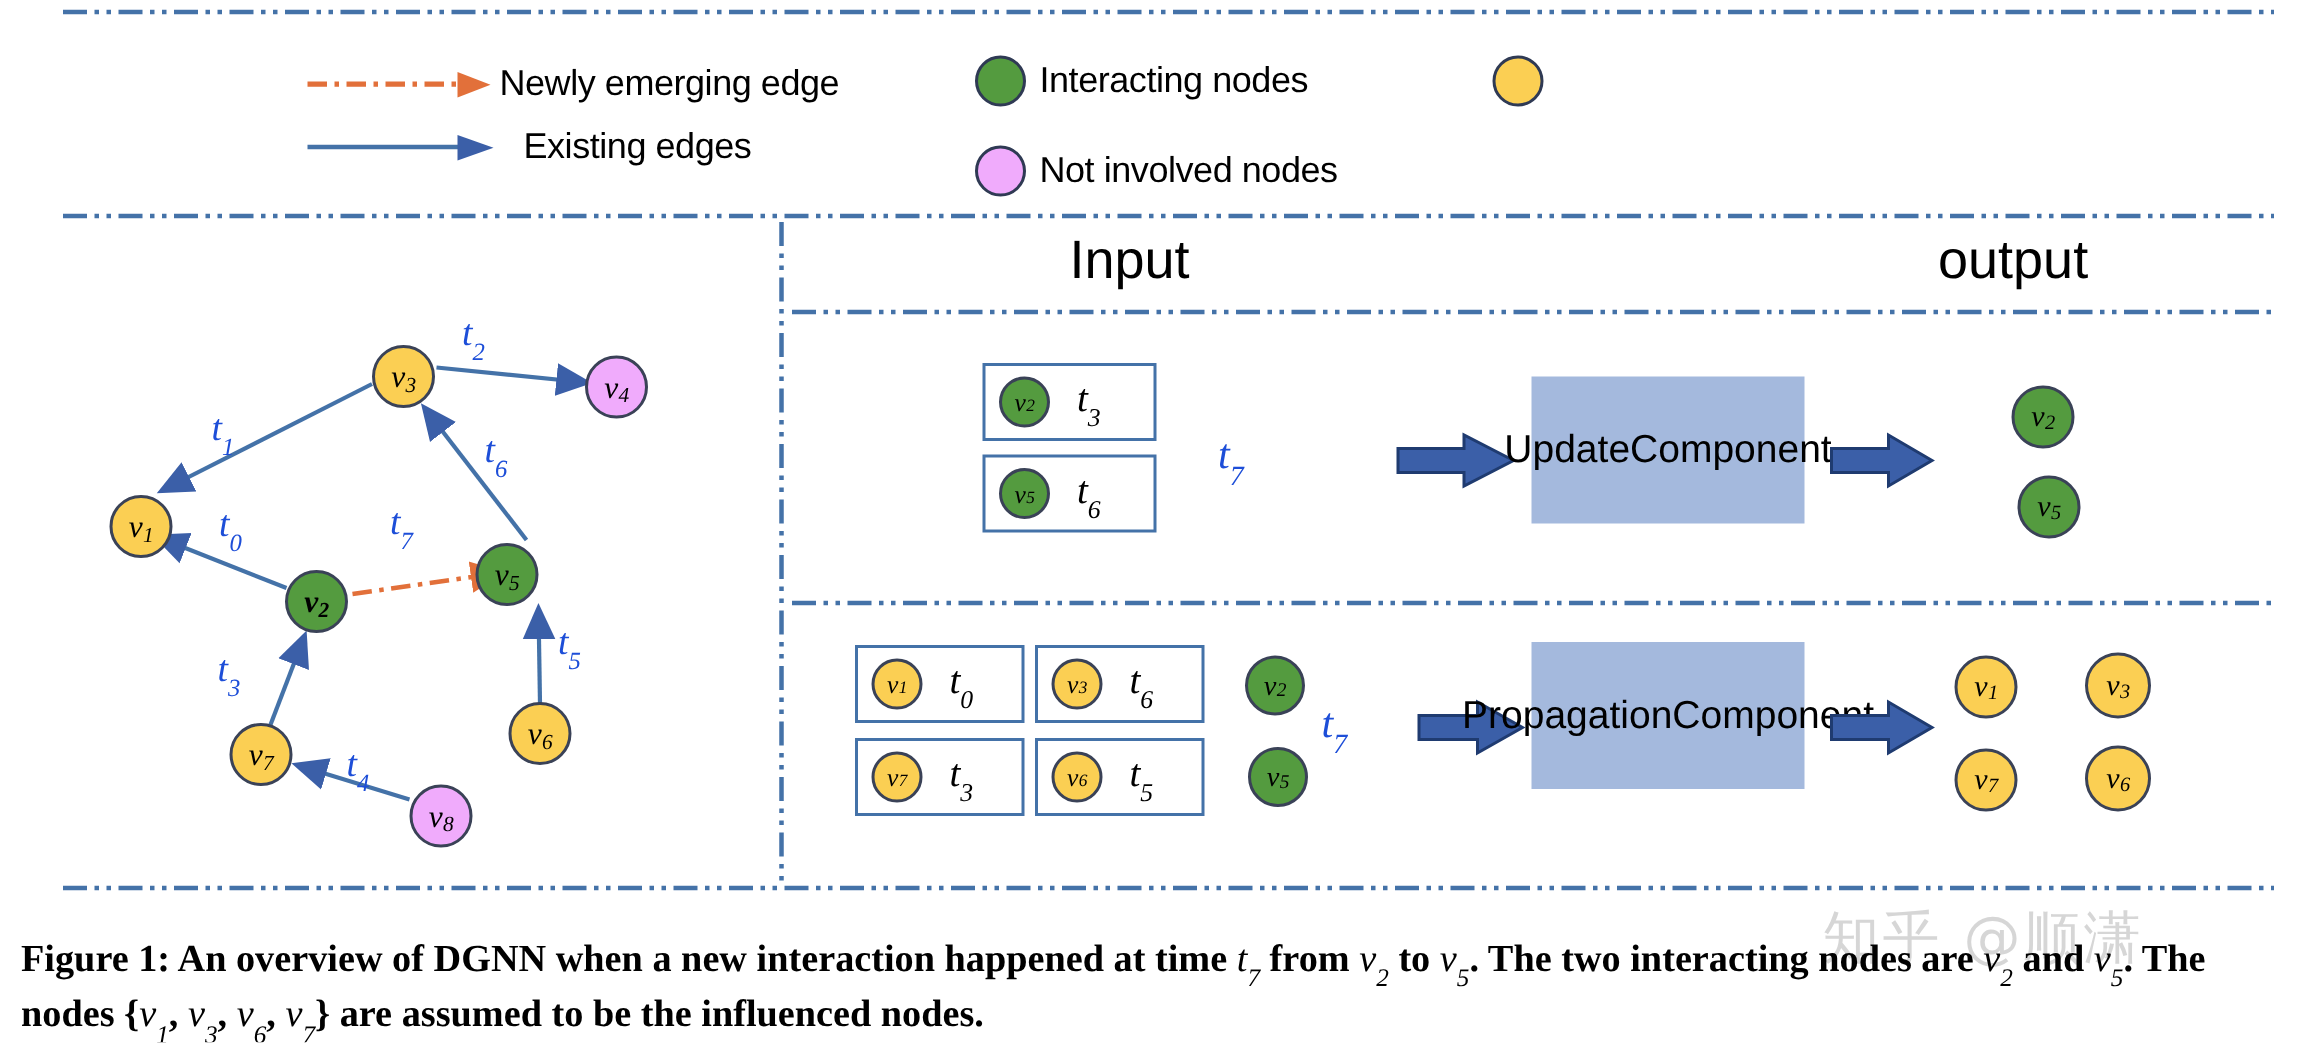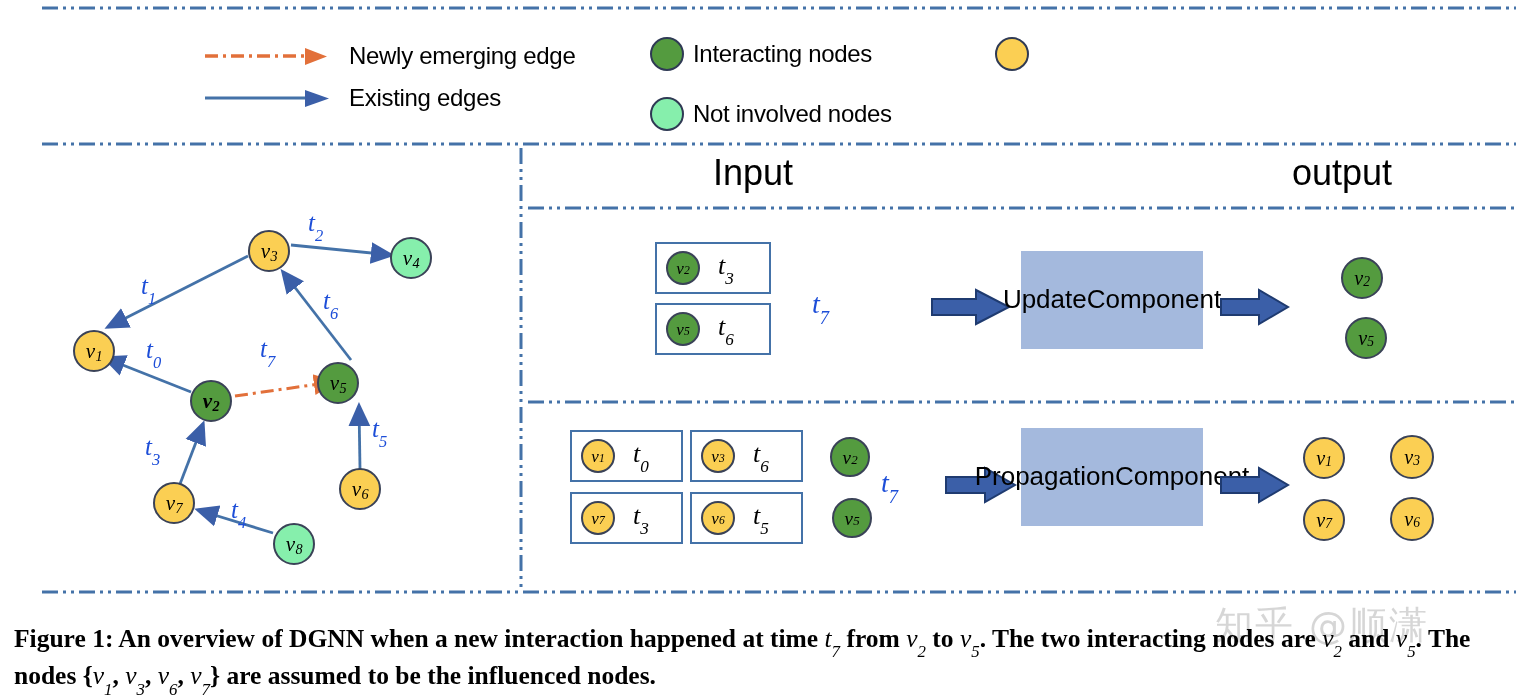--- a/index.html
+++ b/index.html
@@ -61,21 +61,21 @@
   .node sub {
     font-size: 0.68em;
     font-style: italic;
     vertical-align: baseline;
     position: relative;
     top: 0.26em;
     left: 0.02em;
   }
   .n-green { background: #549b3f; }
   .n-yellow { background: #fbcf53; }
-  .n-blue { background: #86efac; }
+  .n-blue { background: #f0abfc; }
 
   
   #graph {
     position: absolute;
     left: 45px; top: 210px;
     width: 470px; height: 375px;
   }
   #graph .node {
     position: absolute;
     width: 42px; height: 42px;
@@ -205,21 +205,21 @@
     </g>
   </svg>
 
   <div id="legend">
 
     <div class="legend-item" style="left:203px; top:32px;">
       <svg width="130" height="26">
         <line x1="2" y1="13" x2="104" y2="13" stroke="#e2703a" stroke-width="3.5" stroke-dasharray="13 5 3 5"></line>
         <polygon points="102,5 124,13.5 102,22" fill="#e2703a"></polygon>
       </svg>
-      <span class="legend-label" style="margin-left:16px;text-align:center;">Newly emerging edge</span>
+      <span class="legend-label" style="text-align:center;">Newly emerging edge</span>
     </div>
 
     <div class="legend-item" style="left:203px; top:74px;">
       <svg width="130" height="26">
         <line x1="2" y1="13" x2="106" y2="13" stroke="#4472a8" stroke-width="3"></line>
         <polygon points="102,5 126,13.5 102,22" fill="#3b5fa8"></polygon>
       </svg>
       <span class="legend-label" style="margin-left:16px;">Existing edges</span>
     </div>
 

